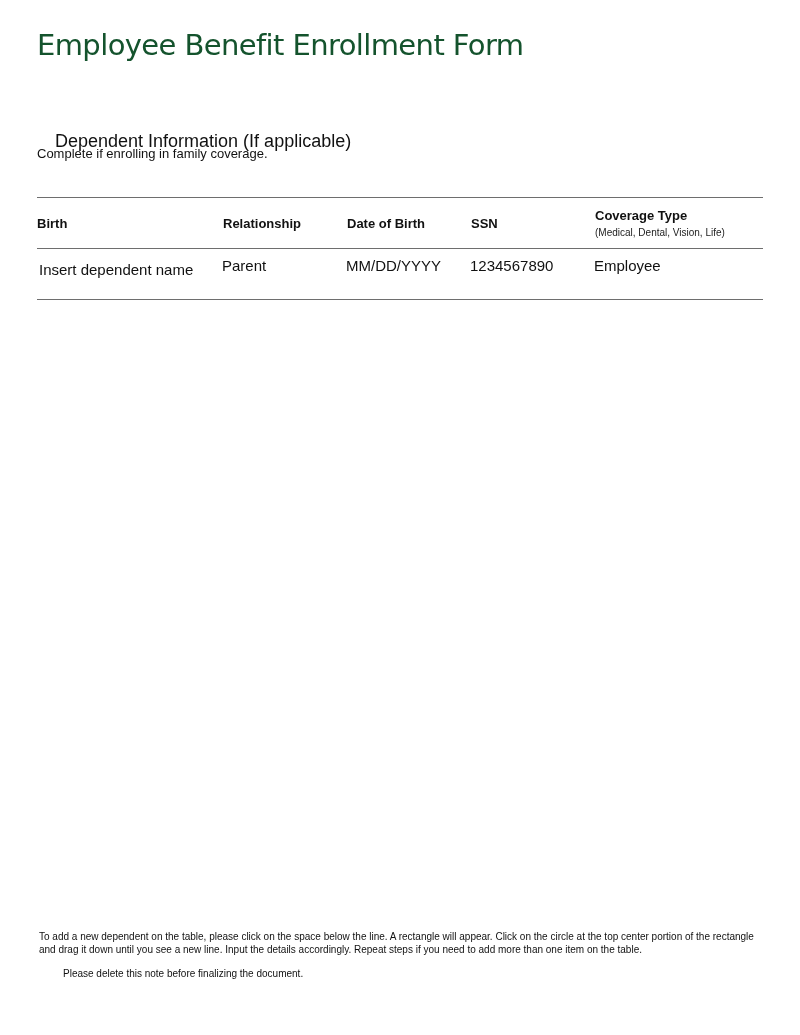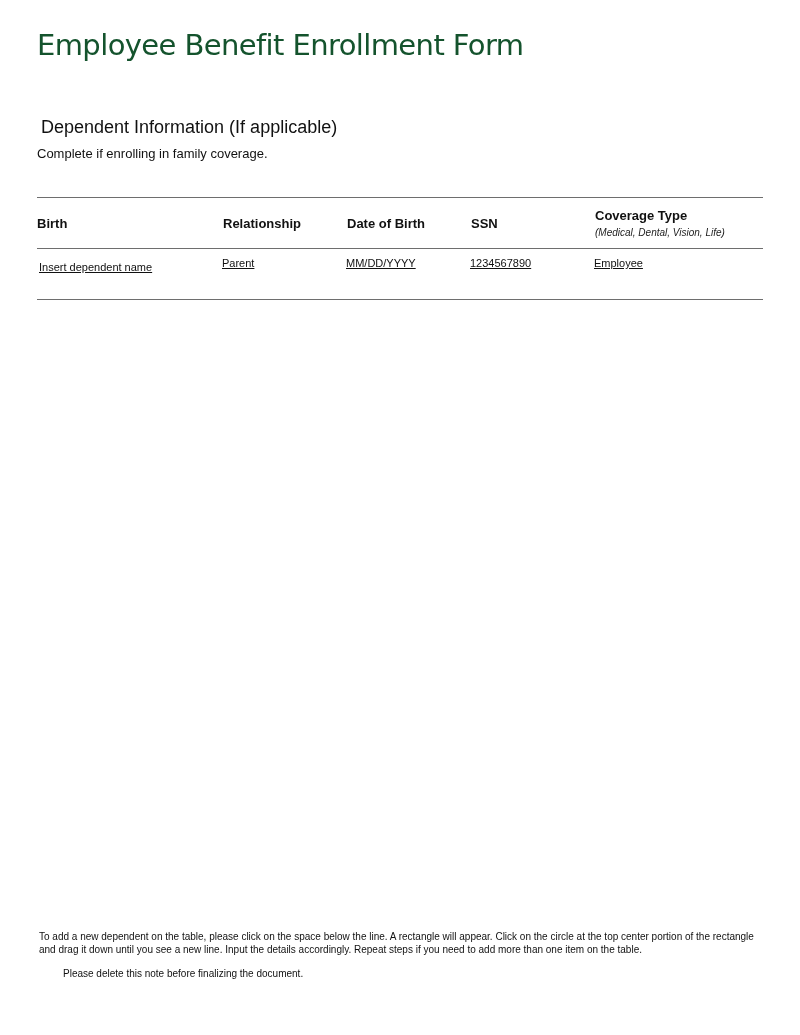--- a/index.html
+++ b/index.html
@@ -7,30 +7,30 @@
     width: 800px; height: 1035px; position: relative; overflow: hidden;
     font-family: "Liberation Sans", sans-serif; color: #111;
   }
   .title {
     position: absolute; left: 37px; top: 28px;
     font-family: "DejaVu Sans", sans-serif; font-size: 29px; font-weight: 500;
     letter-spacing: -0.6px; color: #14532d; margin: 0;
   }
   .section-title {
     position: absolute; left: 37px; top: 113px;
-    font-size: 18px; font-weight: 400; margin: 4px; color: #111;
+    font-size: 18px; font-weight: 400; margin: 18px; color: #111;
   }
   .section-sub {
     position: absolute; left: 37px; top: 146px;
     font-size: 13px; margin: 0; color: #111;
   }
   .rule { position: absolute; left: 37px; width: 726px; height: 1px; background: #6e6e6e; }
   .th { position: absolute; font-size: 13px; font-weight: 600; color: #111; }
-  .th-sub { position: absolute; font-size: 10px; font-style: italic; color: #222; }
-  .td { position: absolute; font-size: 11px; color: #111; text-decoration: underline; }
+  .th-sub { position: absolute; font-size: 10px; color: #222; }
+  .td { position: absolute; font-size: 15px; color: #111; }
   .note {
     position: absolute; left: 39px; font-size: 10px; line-height: 13px; color: #111;
     width: 720px; margin: 0;
   }
 </style>
 </head>
 <body>
 
 <h1 class="title">Employee Benefit Enrollment Form</h1>
 

